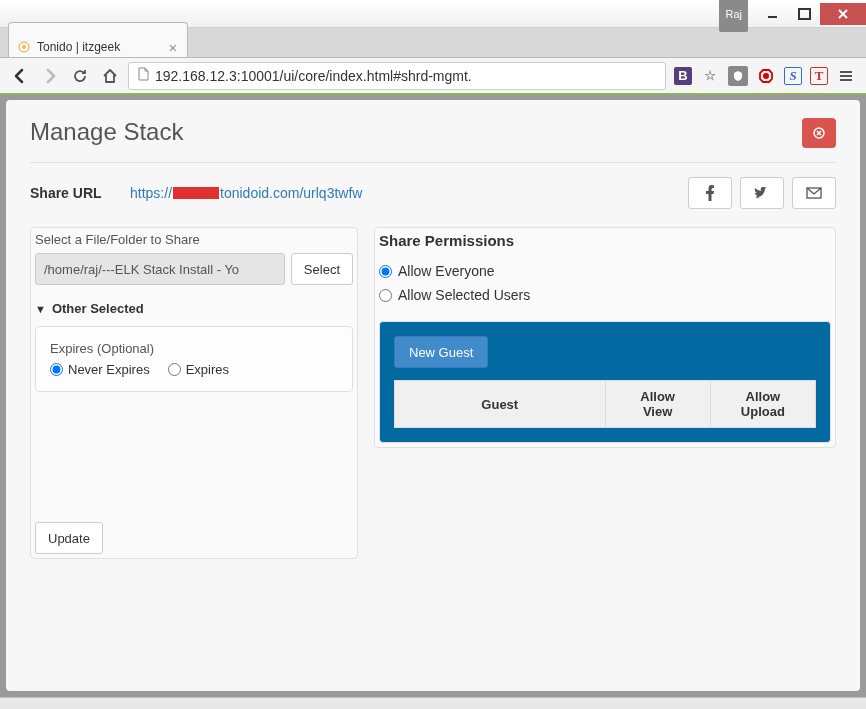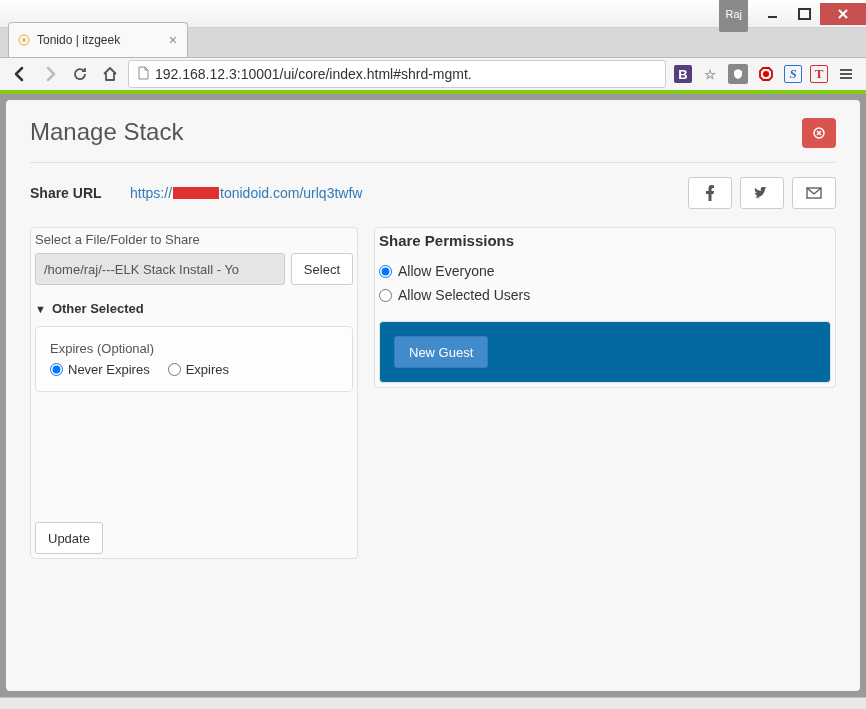--- a/index.html
+++ b/index.html
@@ -10,27 +10,27 @@
     .user-badge { background: #8a8a8a; color: #fff; font-size: 11px; padding: 12px 6px; border-radius: 2px; margin-right: 8px; }
     .win-btn { width: 32px; height: 22px; display: flex; align-items: center; justify-content: center; font-size: 12px; color: #333; border: 1px solid transparent; cursor: default; }
     .win-btn.minimize::before { content: ""; width: 9px; border-top: 2px solid #333; margin-top: 6px; }
     .win-btn.maximize::before { content: ""; width: 9px; height: 8px; border: 2px solid #333; }
     .win-btn.close { background: #c75050; width: 46px; height: 22px; }
     .win-btn.close svg { width: 10px; height: 10px; }
     .win-btn.close path { stroke: #fff; stroke-width: 2; }
     
     
     .tab-bar { height: 30px; background: #d8d8d8; display: flex; align-items: flex-end; padding-left: 8px; border-bottom: 1px solid #b8b8b8; }
-    .tab { background: #f9f9f9; border: 1px solid #b8b8b8; border-bottom: none; border-radius: 4px 4px 0 0; height: 26px; display: flex; align-items: center; padding: 17px 8px; min-width: 180px; position: relative; }
+    .tab { background: #f9f9f9; border: 1px solid #b8b8b8; border-bottom: none; border-radius: 4px 4px 0 0; height: 26px; display: flex; align-items: flex-start; padding: 17px 8px; min-width: 180px; position: relative; }
     .tab-favicon { width: 14px; height: 14px; margin-right: 6px; }
     .tab-title { font-size: 12px; color: #333; flex: 1; }
     .tab-close { font-size: 14px; color: #888; cursor: pointer; padding: 0 2px; }
     
     
-    .address-bar { height: 36px; background: #f5f5f5; display: flex; align-items: center; padding: 0 8px; gap: 6px; border-bottom: 4px solid #84cc16; }
+    .address-bar { height: 36px; background: #f5f5f5; display: flex; align-items: center; padding: 0 8px; gap: 6px; border-bottom: 1px solid #84cc16; }
     .nav-btn { width: 24px; height: 24px; display: flex; align-items: center; justify-content: center; cursor: pointer; color: #555; border-radius: 3px; }
     .nav-btn.disabled { color: #bbb; cursor: default; }
     .url-input { flex: 1; height: 28px; border: 1px solid #ccc; border-radius: 3px; padding: 0 8px; font-size: 14px; color: #333; background: #fff; display: flex; align-items: center; }
     .ext-icon { width: 20px; height: 20px; display: flex; align-items: center; justify-content: center; margin-left: 2px; cursor: pointer; border-radius: 2px; font-size: 13px; font-weight: bold; }
     
     
     .page { background: #9a9a9a; padding: 6px; height: calc(709px - 28px - 30px - 36px - 12px); }
     .page-inner { background: #f7f7f7; border-radius: 4px; height: 100%; padding: 18px 24px; position: relative; overflow: auto; }
     
     .page-header { display: flex; justify-content: space-between; align-items: flex-start; border-bottom: 1px solid #e0e0e0; padding-bottom: 14px; margin-bottom: 14px; }
@@ -232,20 +232,29 @@
           <input type="radio" name="perm" checked="" style="">
           <span>Allow Everyone</span>
         </label>
         <label class="perm-row">
           <input type="radio" name="perm" style="">
           <span>Allow Selected Users</span>
         </label>
 
         <div class="guest-panel">
           <button class="btn btn-primary">New Guest</button>
+          <table class="guest-table">
+            <thead>
+              <tr>
+                <th style="width:50%">Guest</th>
+                <th style="width:25%"><span>Allow<br>View</span></th>
+                <th style="width:25%"><span>Allow<br>Upload</span></th>
+              </tr>
+            </thead>
+          </table>
         </div>
       </div>
     </div>
 
   </div>
 </div>
 
 <div class="taskbar"></div>
 
 </body></html>

